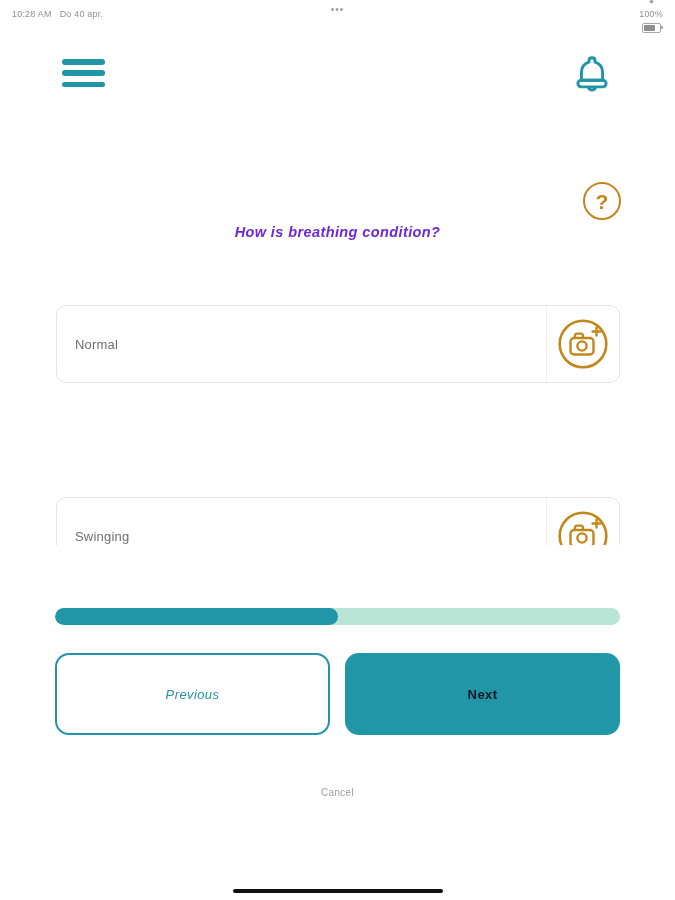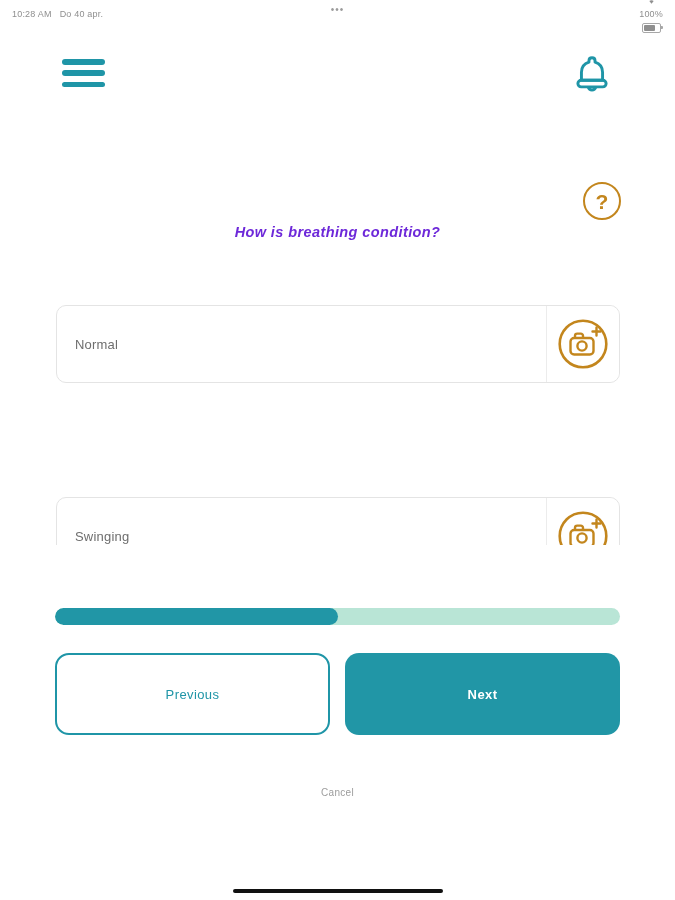--- a/index.html
+++ b/index.html
@@ -75,25 +75,26 @@
     position:absolute;left:55px;right:55px;top:608px;height:17px;border-radius:9px;
     background:#B9E5D6;overflow:hidden;
   }
   .progress-fill{height:100%;background:#2196A6;border-radius:9px;width:50%;}
   
   .btn-previous{
     position:absolute;left:55px;top:653px;width:275px;height:82px;
     background:#ffffff;border:2px solid #1F95A7;border-radius:14px;
     color:#1F95A7;font-size:13px;letter-spacing:.4px;cursor:pointer;
     font-family:"Liberation Sans", sans-serif;
+    font-style:italic;
   }
   .btn-next{
     position:absolute;right:55px;top:653px;width:275px;height:82px;
     background:#2196A6;border:none;border-radius:14px;
-    color:#ffffff;font-size:13px;font-weight:bold;letter-spacing:.4px;cursor:pointer;
+    color:#0f172a;font-size:13px;font-weight:bold;letter-spacing:.4px;cursor:pointer;
     font-family:"Liberation Sans", sans-serif;
   }
   .btn-cancel{
     position:absolute;left:0;right:0;top:782px;margin:4px auto;display:block;
     background:none;border:none;color:#9c9c9c;font-size:10px;letter-spacing:.3px;cursor:pointer;
     font-family:"Liberation Sans", sans-serif;
   }
   
   .home-indicator{
     position:absolute;left:50%;transform:translateX(-50%);bottom:7px;

